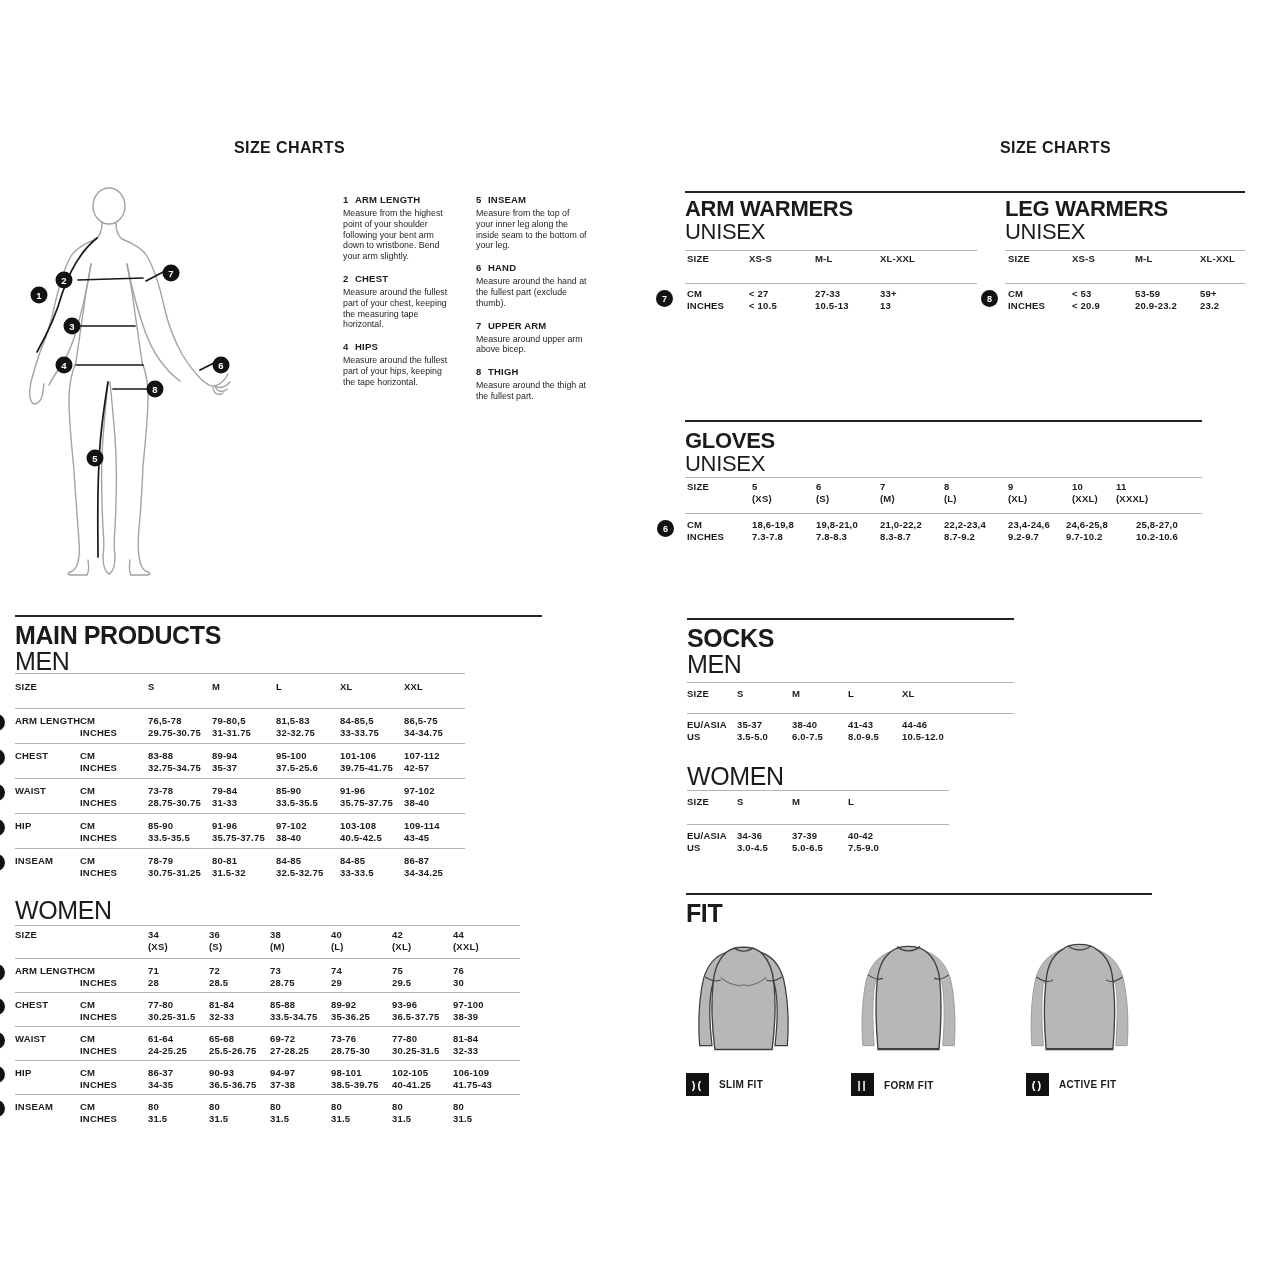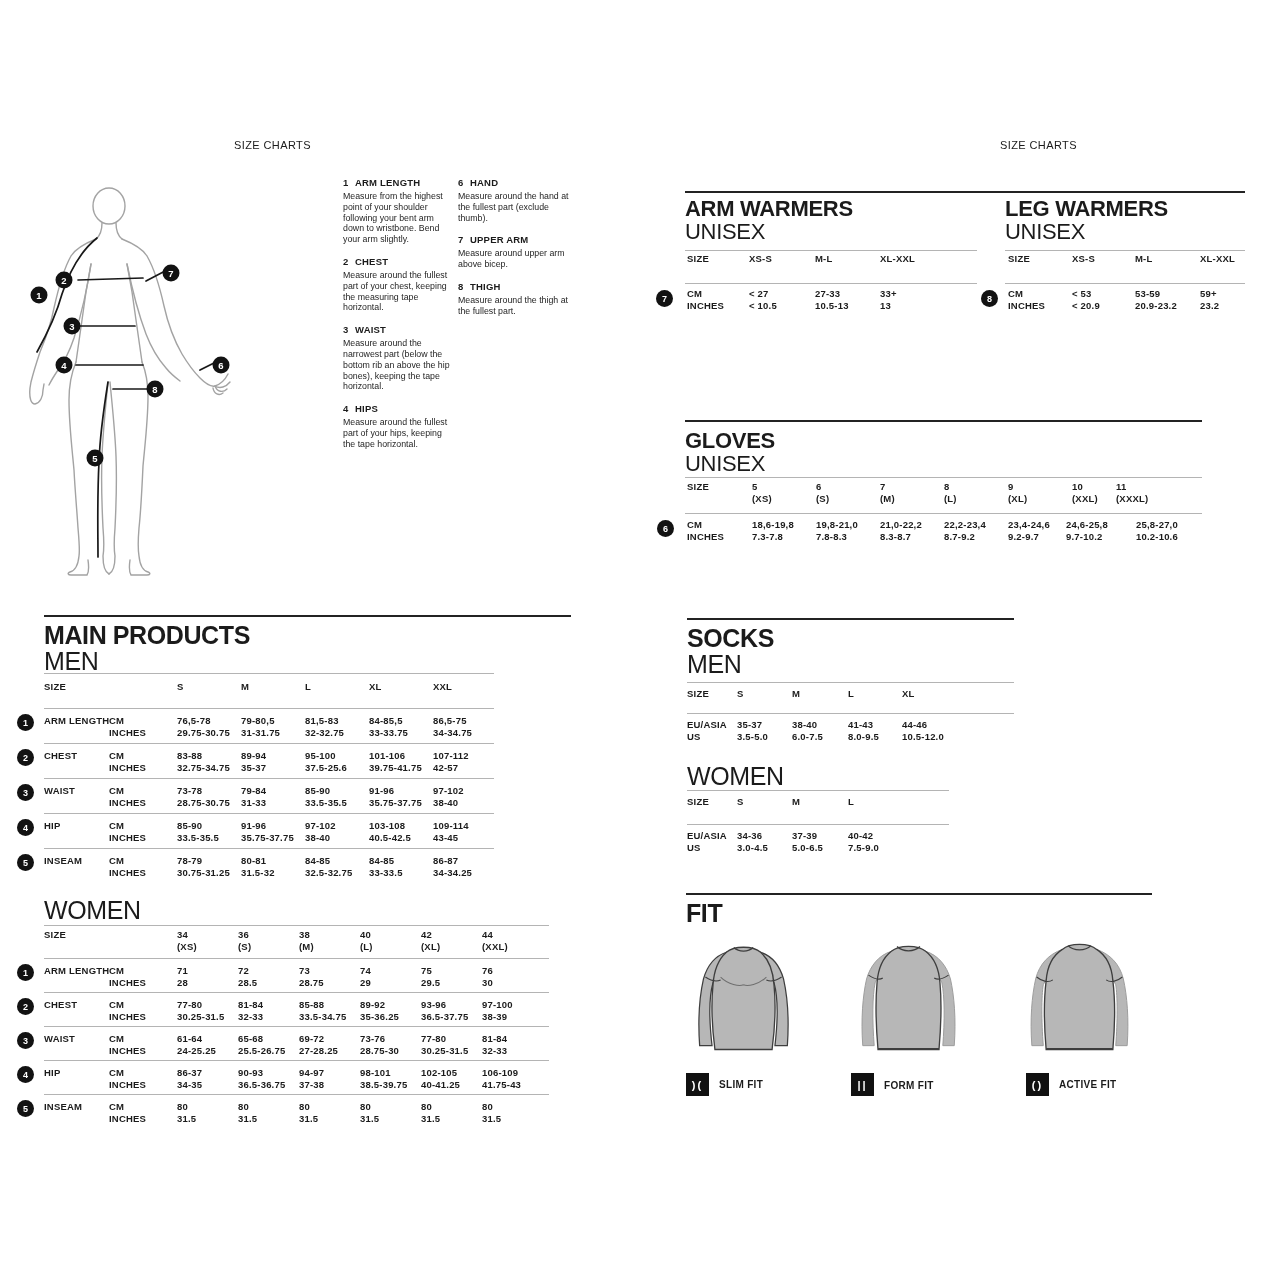--- a/index.html
+++ b/index.html
@@ -4,29 +4,29 @@
 <style>
   html,body{margin:0;padding:0;background:#fff;}
   .page{position:relative;width:1265px;height:1265px;background:#fff;overflow:hidden;
         font-family:"Liberation Sans",sans-serif;color:#1b1b1b;}
   .abs{position:absolute;}
   .t{position:absolute;font-size:9.5px;font-weight:700;letter-spacing:.2px;color:#1b1b1b;
      white-space:nowrap;line-height:11.5px;}
   .two i{display:block;font-style:normal;}
   .rule{position:absolute;height:1px;background:#b4b4b4;}
   .bar{position:absolute;height:2px;background:#232323;}
-  .sc{position:absolute;font-size:11px;font-weight:400;letter-spacing:.4px;}
+  .sc{position:absolute;font-size:16px;font-weight:700;letter-spacing:.4px;}
   .h1{position:absolute;font-size:25px;font-weight:700;letter-spacing:-.4px;line-height:1;}
   .h1s{position:absolute;font-size:25px;font-weight:400;letter-spacing:-.4px;line-height:1;}
   .h2{position:absolute;font-size:22px;font-weight:700;letter-spacing:-.3px;line-height:1;}
   .h2s{position:absolute;font-size:22px;font-weight:400;letter-spacing:-.3px;line-height:1;}
   .cbadge{position:absolute;width:17px;height:17px;border-radius:50%;background:#121212;color:#fff;
           font-size:9px;font-weight:700;display:flex;align-items:center;justify-content:center;}
   .rowg{position:absolute;left:0;width:100%;}
-  .instr-wrap{position:absolute;left:343px;top:177px;display:flex;}
+  .instr-wrap{position:absolute;left:343px;top:194px;display:flex;gap:18px;}
   .instr{width:108px;margin-right:7px;}
   .instr h4{font-size:9.5px;font-weight:700;margin:0 0 3px;letter-spacing:.2px;}
   .instr h4 .n{display:inline-block;width:12px;}
   .instr p{font-size:8.8px;font-weight:400;line-height:10.8px;margin:0 0 11px;color:#252525;}
   .sqbadge{position:absolute;width:23px;height:23px;background:#111;color:#fff;display:flex;
            align-items:center;justify-content:center;font-size:11px;font-weight:700;letter-spacing:2px;}
   .fitlabel{position:absolute;font-size:10px;font-weight:700;letter-spacing:.3px;}
 </style>
 </head>
 <body>
@@ -87,29 +87,29 @@
     <div class="instr">
       <div>
         <h4><span class="n">1</span><span>ARM LENGTH</span></h4>
         <p>Measure from the highest point of your shoulder following your bent arm down to wristbone. Bend your arm slightly.</p>
       </div>
       <div>
         <h4><span class="n">2</span><span>CHEST</span></h4>
         <p>Measure around the fullest part of your chest, keeping the measuring tape horizontal.</p>
       </div>
       <div>
-        <h4><span class="n">3</span><span>WAIST</span></h4>
-        <p>Measure around the narrowest part (below the bottom rib an above the hip bones), keeping the tape horizontal.</p>
-      </div>
-      <div>
         <h4><span class="n">4</span><span>HIPS</span></h4>
         <p>Measure around the fullest part of your hips, keeping the tape horizontal.</p>
       </div>
     </div>
     <div class="instr" style="width:112px">
+      <div>
+        <h4><span class="n">5</span><span>INSEAM</span></h4>
+        <p>Measure from the top of your inner leg along the inside seam to the bottom of your leg.</p>
+      </div>
       <div>
         <h4><span class="n">6</span><span>HAND</span></h4>
         <p>Measure around the hand at the fullest part (exclude thumb).</p>
       </div>
       <div>
         <h4><span class="n">7</span><span>UPPER ARM</span></h4>
         <p>Measure around upper arm above bicep.</p>
       </div>
       <div>
         <h4><span class="n">8</span><span>THIGH</span></h4>
@@ -239,21 +239,21 @@
     <span class="t two" style="left:381px;top:99px">
         <i>24,6-25,8</i>
         <i>9.7-10.2</i>
       </span>
     <span class="t two" style="left:451px;top:99px">
         <i>25,8-27,0</i>
         <i>10.2-10.6</i>
       </span>
   </div>
 
-  <div class="abs" style="left:44px;top:615px;width:527px;height:600px">
+  <div class="abs" style="left:15px;top:615px;width:527px;height:600px">
     <div class="bar" style="left:0;top:0;width:527px"></div>
     <div class="h1" style="left:0;top:8px">MAIN PRODUCTS</div>
     <div class="h1s" style="left:0;top:34px">MEN</div>
     <div class="rule" style="left:0;top:58px;width:450px"></div>
     <span class="t" style="left:0;top:66px">SIZE</span>
     <span class="t" style="left:133px;top:66px">S</span>
     <span class="t" style="left:197px;top:66px">M</span>
     <span class="t" style="left:261px;top:66px">L</span>
     <span class="t" style="left:325px;top:66px">XL</span>
     <span class="t" style="left:389px;top:66px">XXL</span>

